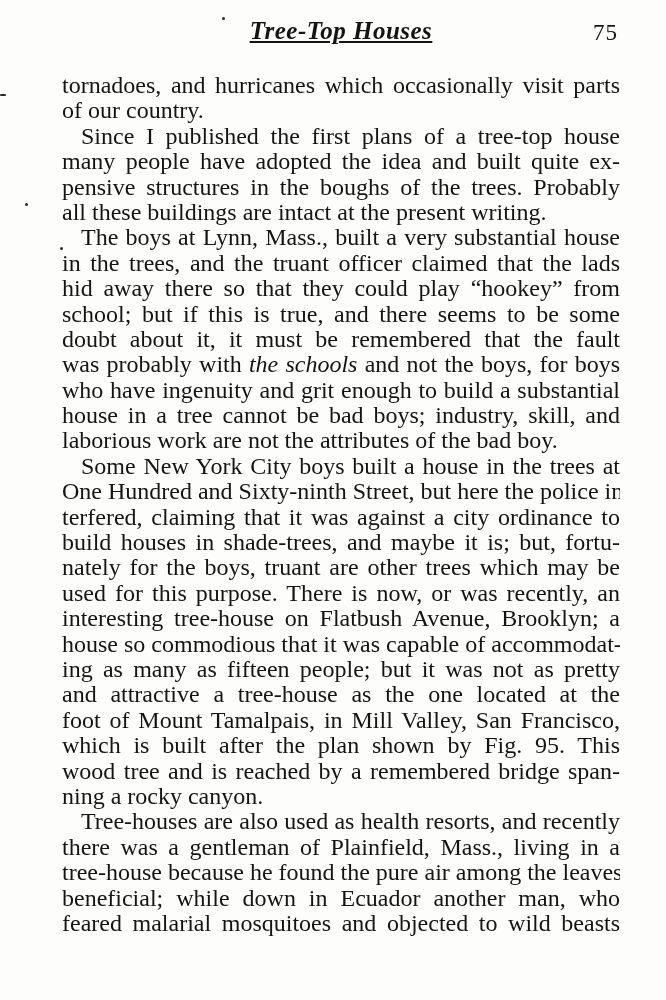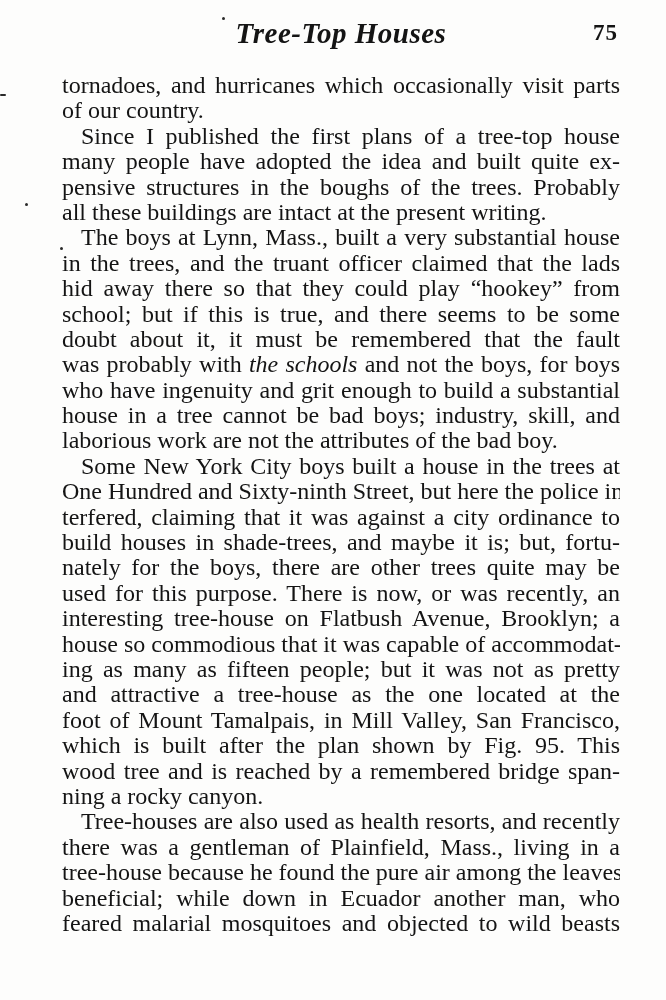--- a/index.html
+++ b/index.html
@@ -21,28 +21,29 @@
     top: 17px;
     left: 62px;
     width: 558px;
     height: 36px;
   }
   .running-title {
     display: block;
     text-align: center;
     font-style: italic;
     font-weight: bold;
-    font-size: 29px;
+    font-size: 25px;
     letter-spacing: 0.5px;
+    text-decoration: underline;
   }
   .page-number {
     position: absolute;
     right: 2px;
     top: 3px;
-    font-weight: bold;
+    font-weight: normal;
     font-size: 23px;
     letter-spacing: 1px;
   }
   .body-text {
     position: absolute;
     left: 62px;
     top: 73px;
     width: 558px;
     font-size: 24px;
     line-height: 25.4px;
@@ -95,21 +96,21 @@
       <div class="line"><span>school; but if this is true, and there seems to be some</span></div>
       <div class="line"><span>doubt about it, it must be remembered that the fault</span></div>
       <div class="line"><span>was probably with </span><i>the schools</i><span> and not the boys, for boys</span></div>
       <div class="line"><span>who have ingenuity and grit enough to build a substantial</span></div>
       <div class="line"><span>house in a tree cannot be bad boys; industry, skill, and</span></div>
       <div class="line last"><span>laborious work are not the attributes of the bad boy.</span></div>
       <div class="line indent"><span>Some New York City boys built a house in the trees at</span></div>
       <div class="line"><span>One Hundred and Sixty-ninth Street, but here the police in-</span></div>
       <div class="line"><span>terfered, claiming that it was against a city ordinance to</span></div>
       <div class="line"><span>build houses in shade-trees, and maybe it is; but, fortu-</span></div>
-      <div class="line"><span>nately for the boys, there are other trees quite may be</span></div>
+      <div class="line"><span>nately for the boys, truant are other trees which may be</span></div>
       <div class="line"><span>used for this purpose.  There is now, or was recently, an</span></div>
       <div class="line"><span>interesting tree-house on Flatbush Avenue, Brooklyn; a</span></div>
       <div class="line"><span>house so commodious that it was capable of accommodat-</span></div>
       <div class="line"><span>ing as many as fifteen people; but it was not as pretty</span></div>
       <div class="line"><span>and attractive a tree-house as the one located at the</span></div>
       <div class="line"><span>foot of Mount Tamalpais, in Mill Valley, San Francisco,</span></div>
       <div class="line"><span>which is built after the plan shown by Fig. 95.  This</span></div>
       <div class="line"><span>wood tree and is reached by a remembered bridge span-</span></div>
       <div class="line last"><span>ning a rocky canyon.</span></div>
       <div class="line indent"><span>Tree-houses are also used as health resorts, and recently</span></div>

